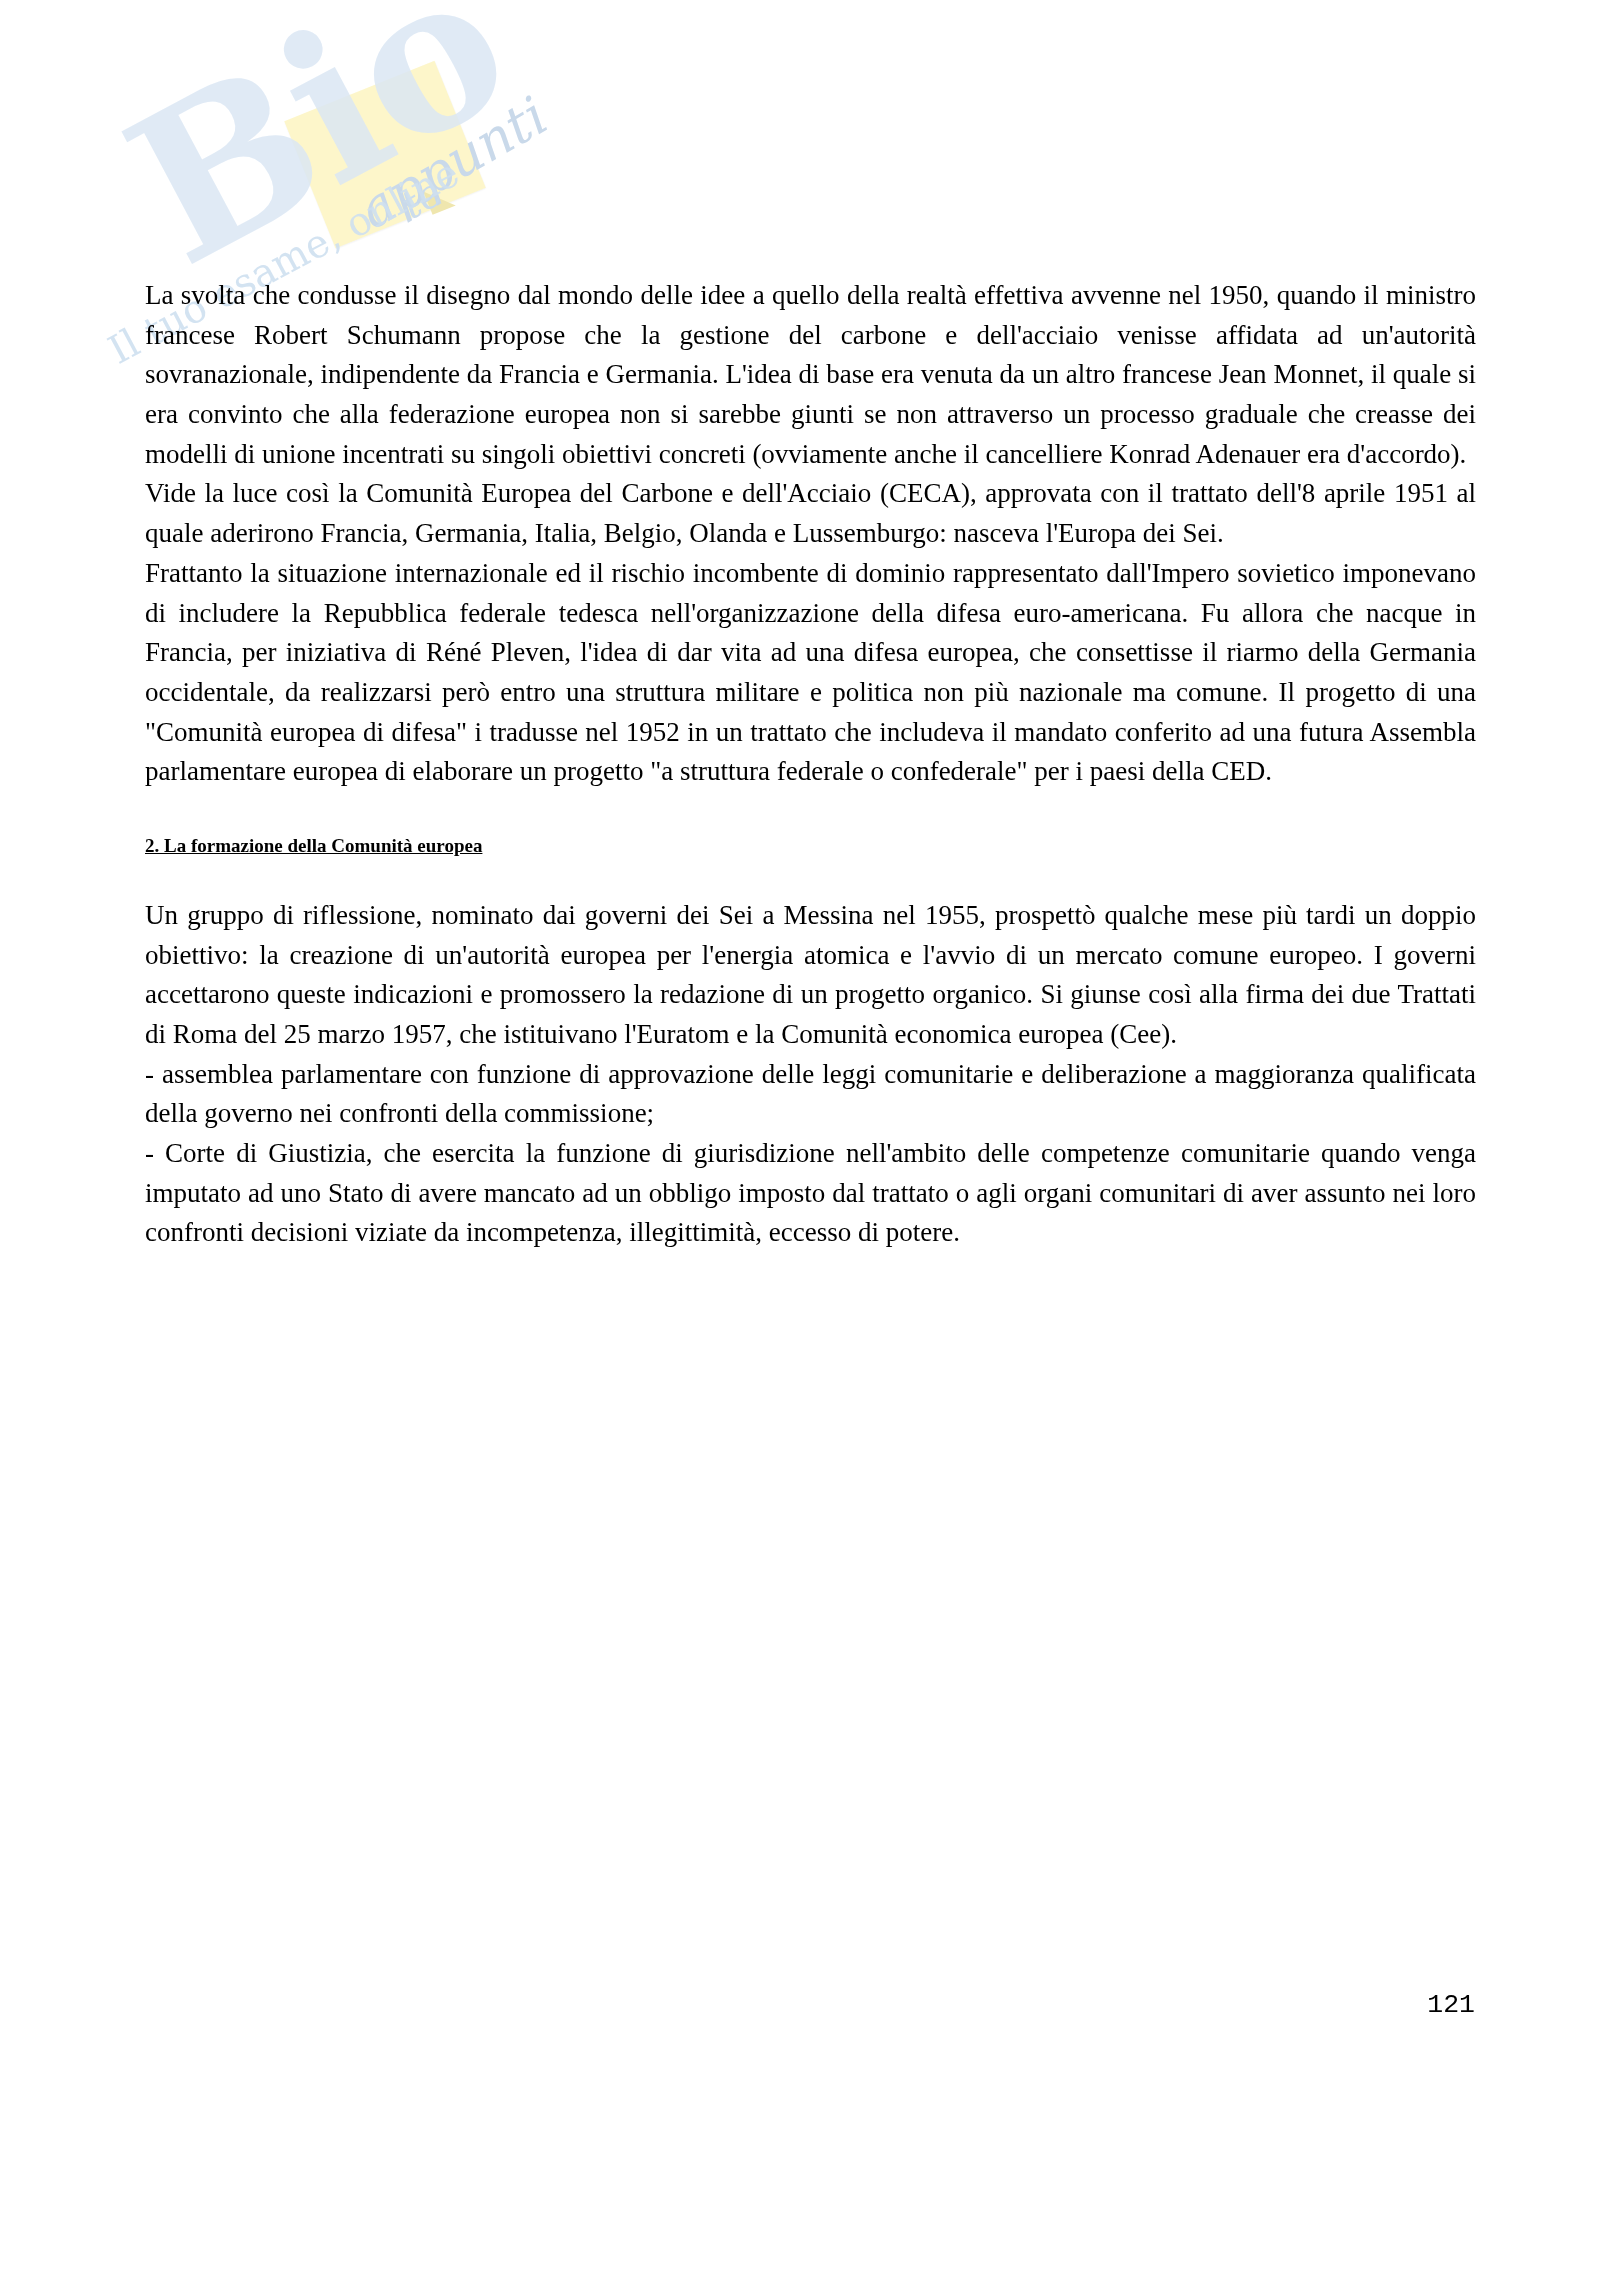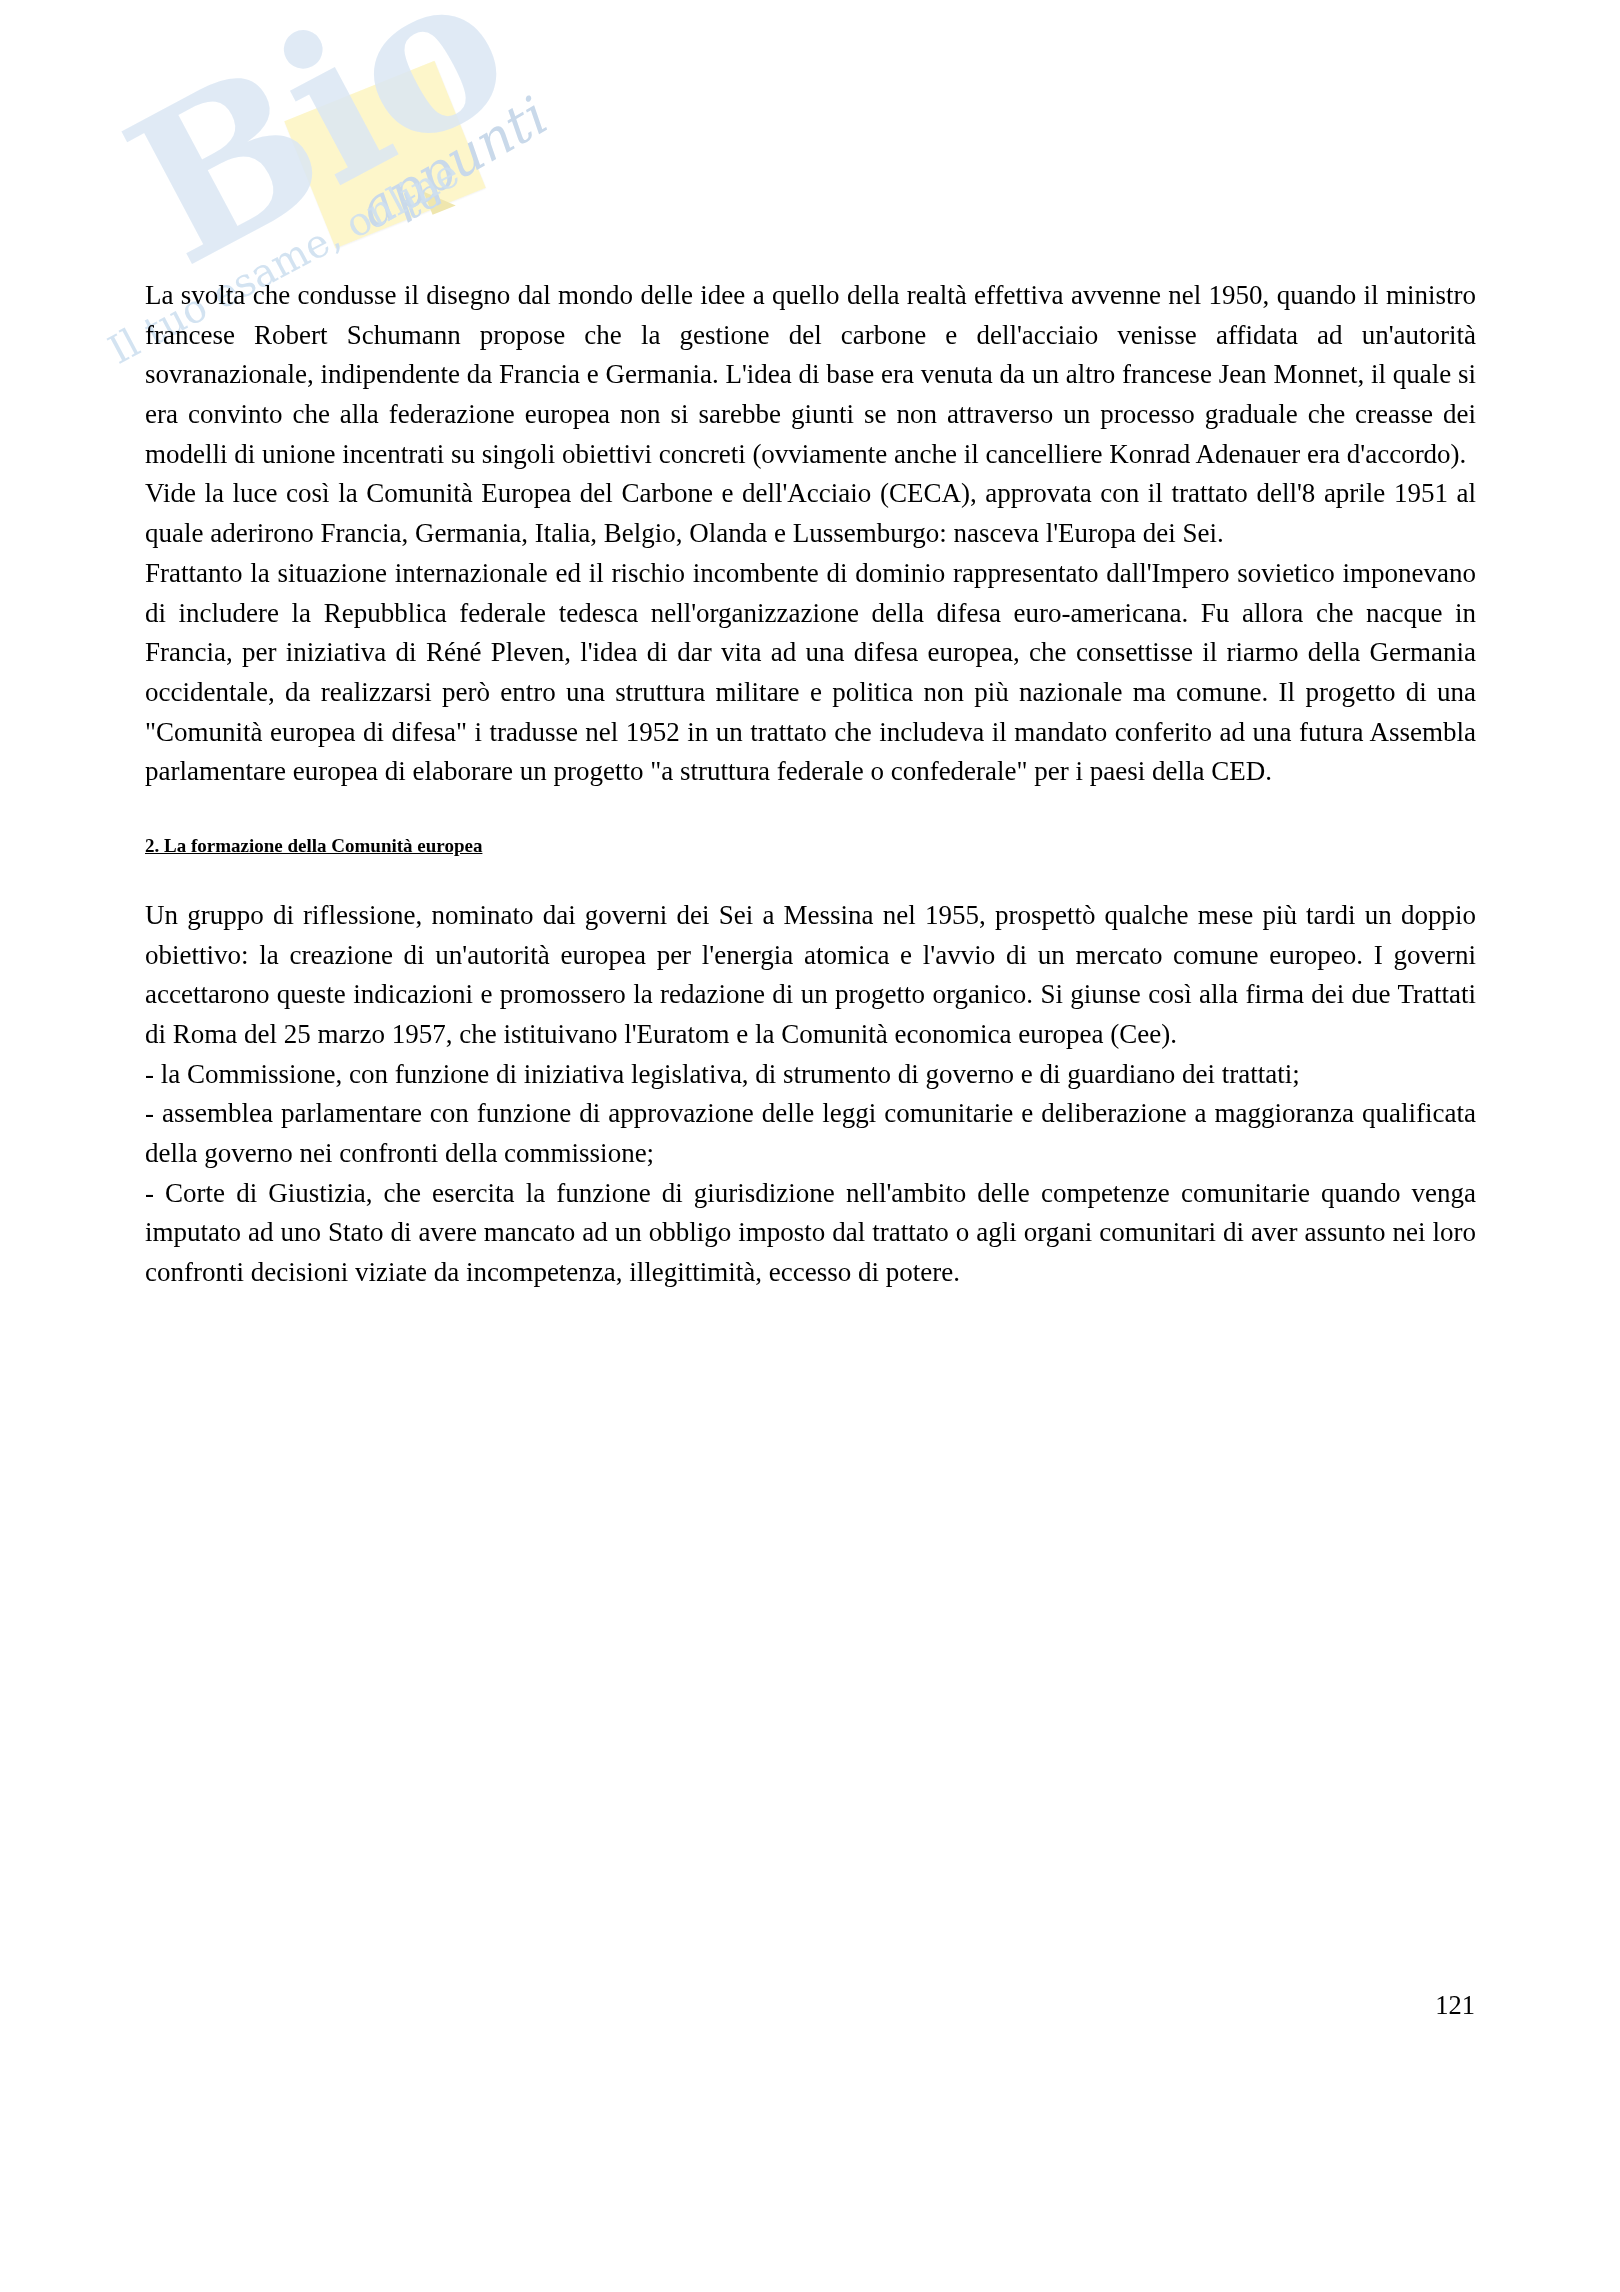--- a/index.html
+++ b/index.html
@@ -127,21 +127,21 @@
     text-decoration: underline;
     color: #000;
     font-family: "Liberation Serif", serif;
   }
   .page-number {
     position: absolute;
     right: 145px;
     top: 1990px;
     font-size: 26.5px;
     color: #000;
-    font-family: Liberation Serif, serif;
+    font-family: Liberation Mono, monospace;
   }
 </style>
 </head>
 <body>
 
 <div class="page">
 
   <div class="watermark">
     <div class="wm-note"></div>
     <div class="wm-note-fold"></div>
@@ -152,20 +152,19 @@
   </div>
 
   <div class="content">
     <p class="para">La svolta che condusse il disegno dal mondo delle idee a quello della realtà effettiva avvenne nel 1950, quando il ministro francese Robert Schumann propose che la gestione del carbone e dell'acciaio venisse affidata ad un'autorità sovranazionale, indipendente da Francia e Germania. L'idea di base era venuta da un altro francese Jean Monnet, il quale si era convinto che alla federazione europea non si sarebbe giunti se non attraverso un processo graduale che creasse dei modelli di unione incentrati su singoli obiettivi concreti (ovviamente anche il cancelliere Konrad Adenauer era d'accordo).</p>
     <p class="para">Vide la luce così la Comunità Europea del Carbone e dell'Acciaio (CECA), approvata con il trattato dell'8 aprile 1951 al quale aderirono Francia, Germania, Italia, Belgio, Olanda e Lussemburgo: nasceva l'Europa dei Sei.</p>
     <p class="para">Frattanto la situazione internazionale ed il rischio incombente di dominio rappresentato dall'Impero sovietico imponevano di includere la Repubblica federale tedesca nell'organizzazione della difesa euro-americana. Fu allora che nacque in Francia, per iniziativa di Réné Pleven, l'idea di dar vita ad una difesa europea, che consettisse il riarmo della Germania occidentale, da realizzarsi però entro una struttura militare e politica non più nazionale ma comune. Il progetto di una "Comunità europea di difesa" i tradusse nel 1952 in un trattato che includeva il mandato conferito ad una futura Assembla parlamentare europea di elaborare un progetto "a struttura federale o confederale" per i paesi della CED.</p>
 
     <p class="section-head">2. La formazione della Comunità europea</p>
 
     <p class="para">Un gruppo di riflessione, nominato dai governi dei Sei a Messina nel 1955, prospettò qualche mese più tardi un doppio obiettivo: la creazione di un'autorità europea per l'energia atomica e l'avvio di un mercato comune europeo. I governi accettarono queste indicazioni e promossero la redazione di un progetto organico. Si giunse così alla firma dei due Trattati di Roma del 25 marzo 1957, che istituivano l'Euratom e la Comunità economica europea (Cee).</p>
-    <p class="para">- la Commissione, con funzione di iniziativa legislativa, di strumento di governo e di guardiano dei trattati;</p>
     <p class="para">- assemblea parlamentare con funzione di approvazione delle leggi comunitarie e deliberazione a maggioranza qualificata della governo nei confronti della commissione;</p>
     <p class="para">- Corte di Giustizia, che esercita la funzione di giurisdizione nell'ambito delle competenze comunitarie quando venga imputato ad uno Stato di avere mancato ad un obbligo imposto dal trattato o agli organi comunitari di aver assunto nei loro confronti decisioni viziate da incompetenza, illegittimità, eccesso di potere.</p>
   </div>
 
   <div class="page-number">121</div>
 </div>
 
 
 </body></html>

